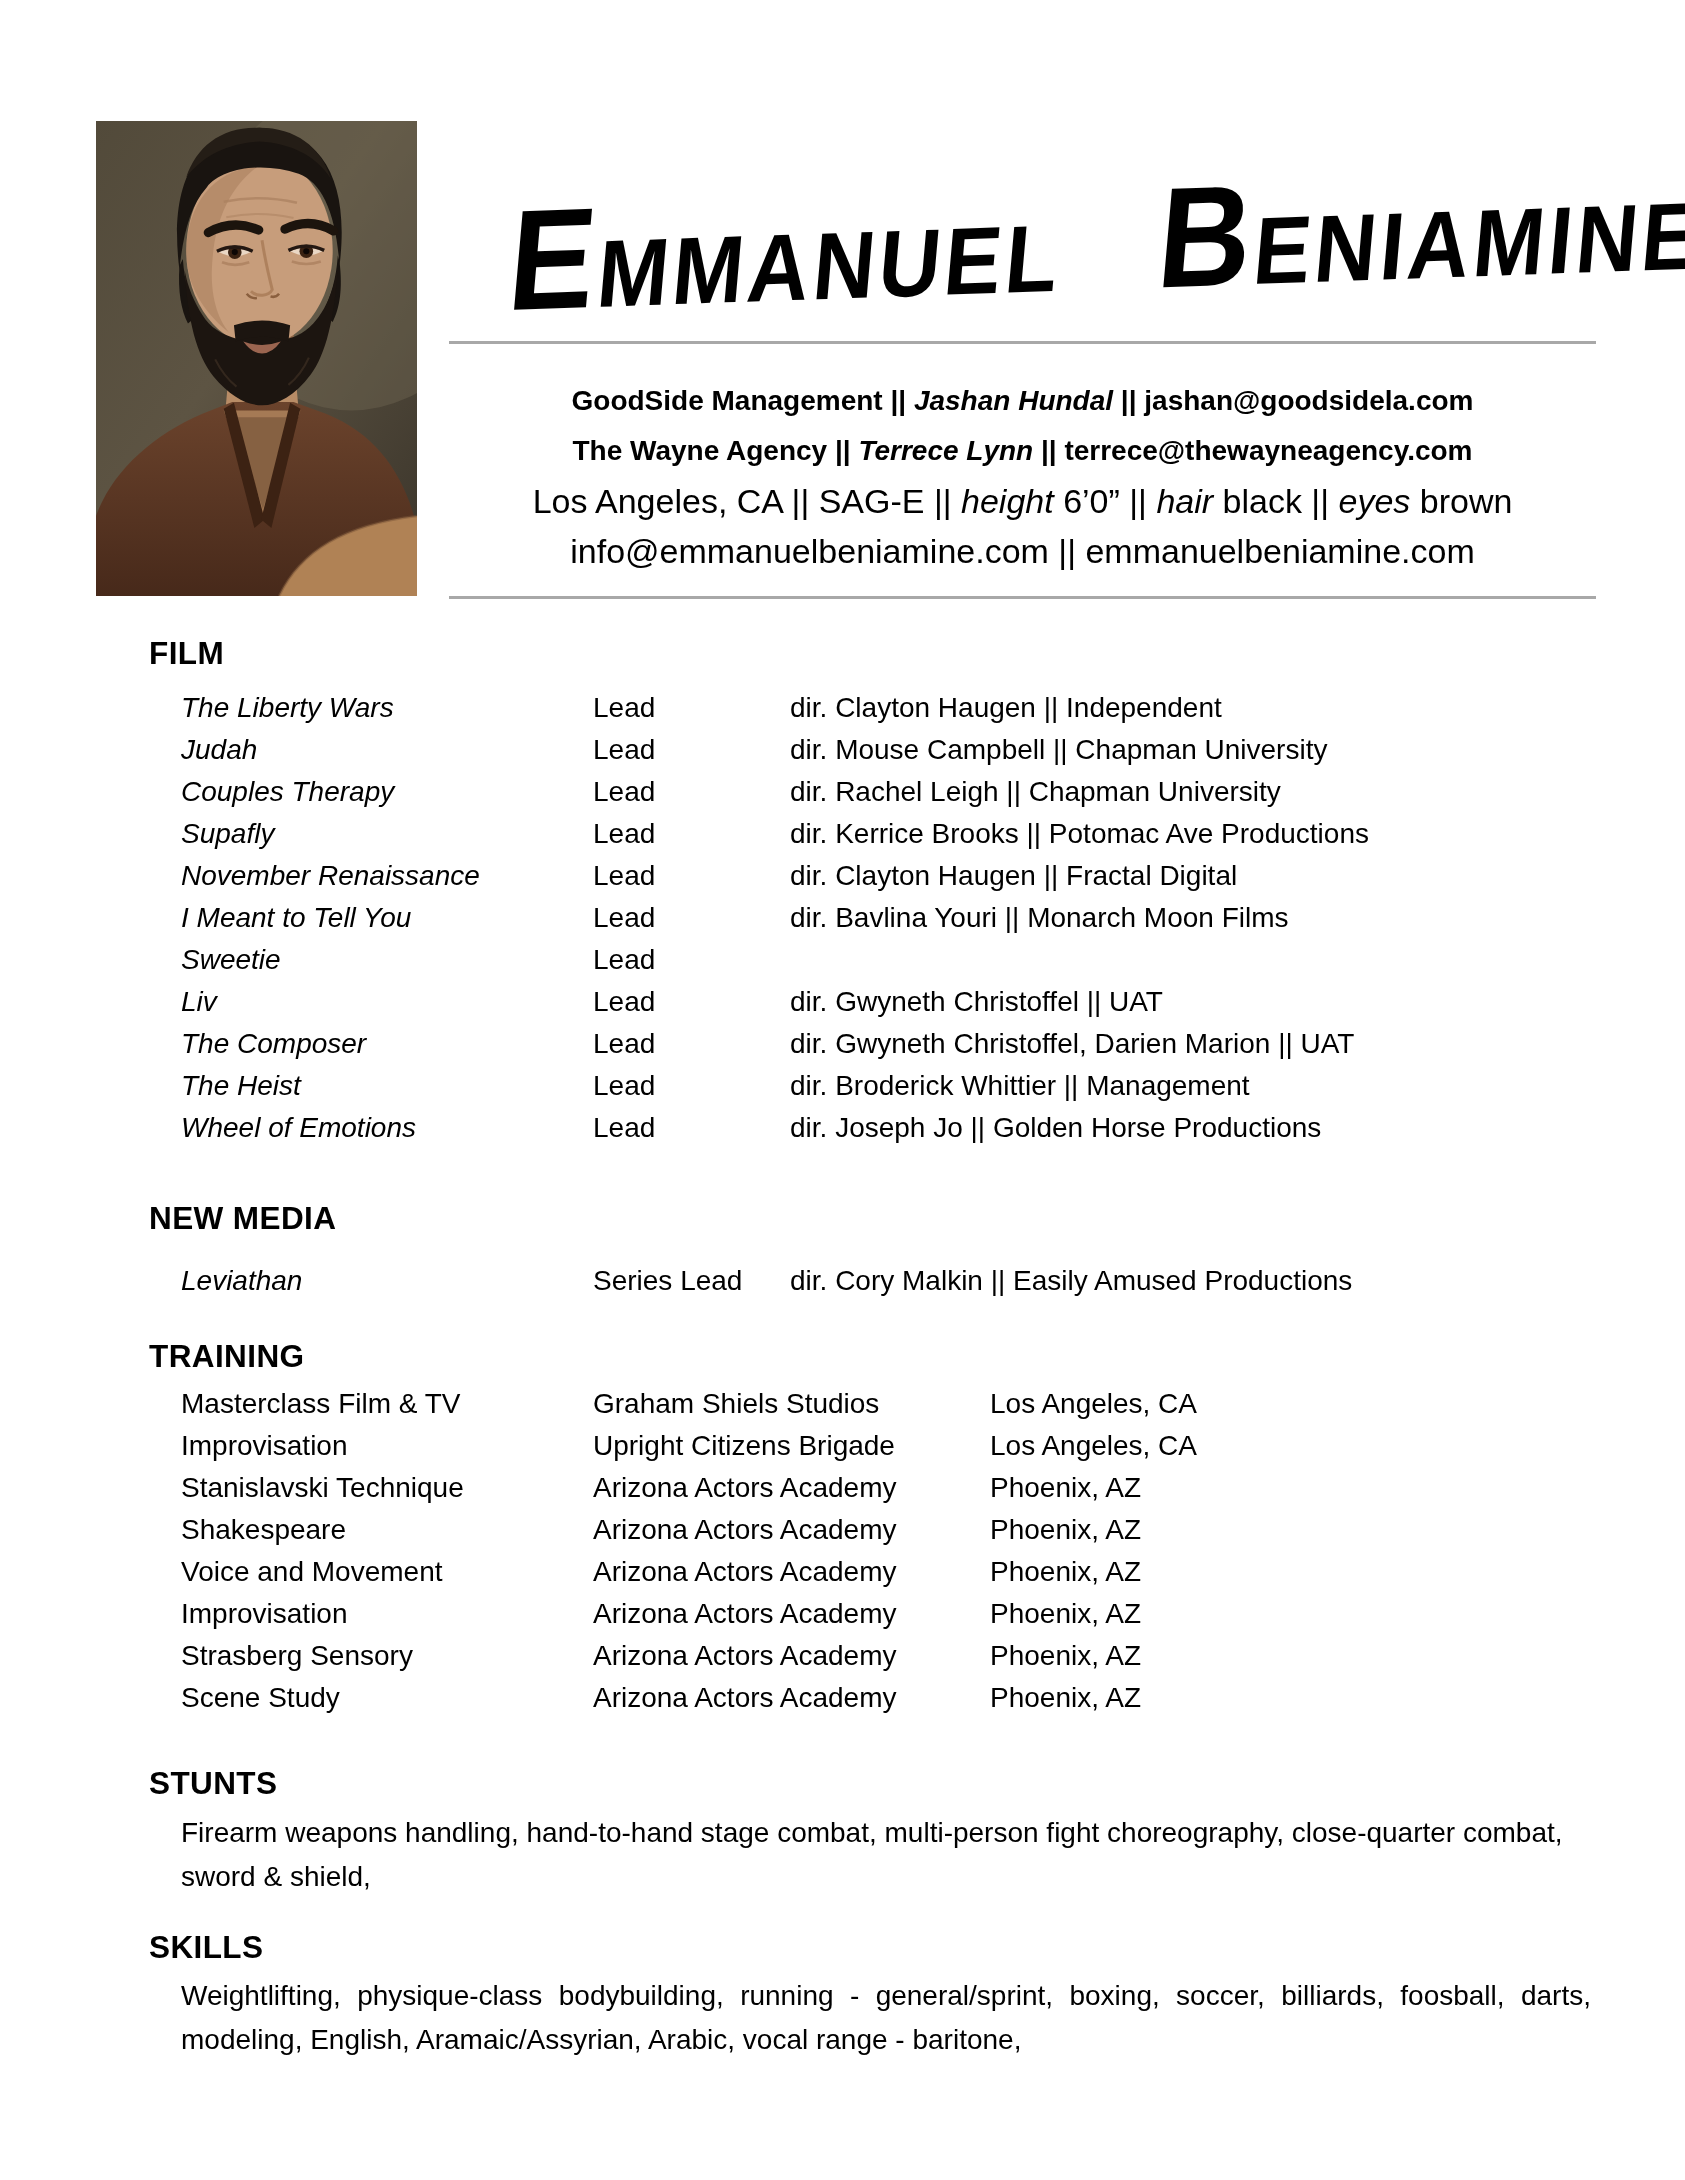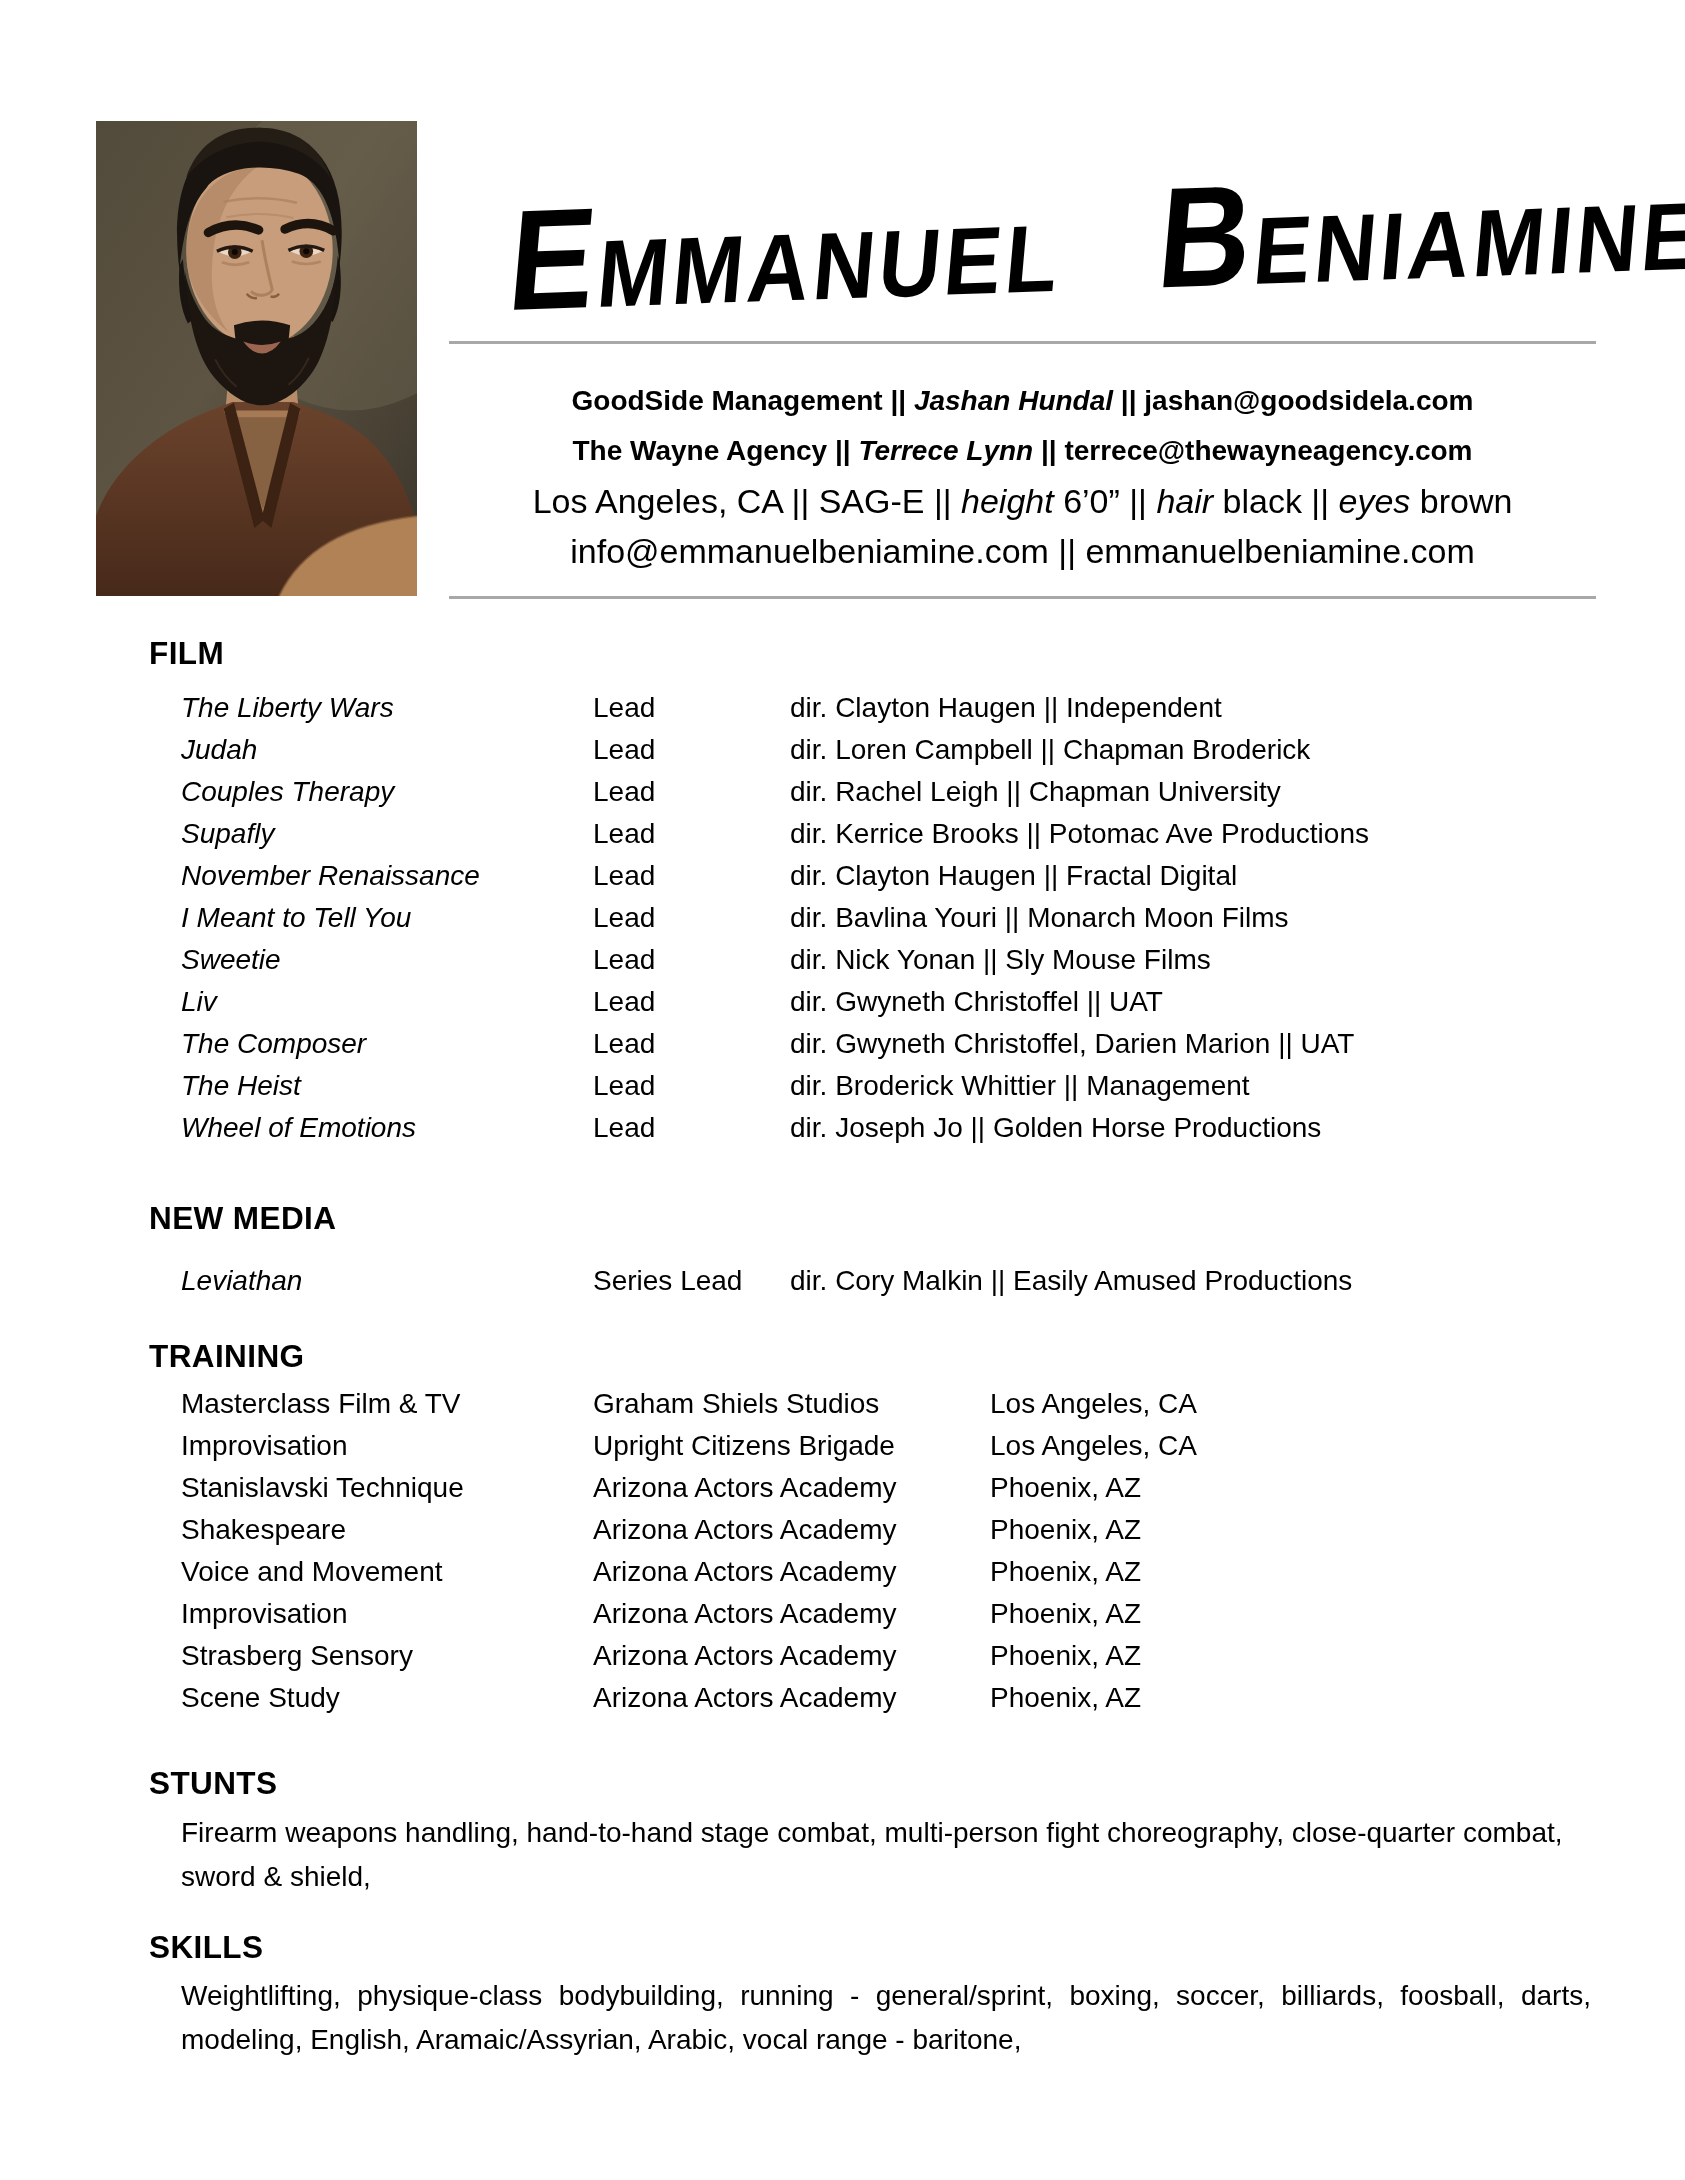--- a/index.html
+++ b/index.html
@@ -157,21 +157,21 @@
 
           <div class="credit-row">
             <div class="cell-title">The Liberty Wars</div>
             <div class="cell-role">Lead</div>
             <div class="cell-credit">dir. Clayton Haugen || Independent</div>
           </div>
 
           <div class="credit-row">
             <div class="cell-title">Judah</div>
             <div class="cell-role">Lead</div>
-            <div class="cell-credit">dir. Loren Campbell || Chapman Broderick</div>
+            <div class="cell-credit">dir. Mouse Campbell || Chapman University</div>
           </div>
 
           <div class="credit-row">
             <div class="cell-title">Couples Therapy</div>
             <div class="cell-role">Lead</div>
             <div class="cell-credit">dir. Rachel Leigh || Chapman University</div>
           </div>
 
           <div class="credit-row">
             <div class="cell-title">Supafly</div>
@@ -187,21 +187,20 @@
 
           <div class="credit-row">
             <div class="cell-title">I Meant to Tell You</div>
             <div class="cell-role">Lead</div>
             <div class="cell-credit">dir. Bavlina Youri || Monarch Moon Films</div>
           </div>
 
           <div class="credit-row">
             <div class="cell-title">Sweetie</div>
             <div class="cell-role">Lead</div>
-            <div class="cell-credit">dir. Nick Yonan || Sly Mouse Films</div>
           </div>
 
           <div class="credit-row">
             <div class="cell-title">Liv</div>
             <div class="cell-role">Lead</div>
             <div class="cell-credit">dir. Gwyneth Christoffel || UAT</div>
           </div>
 
           <div class="credit-row">
             <div class="cell-title">The Composer</div>

